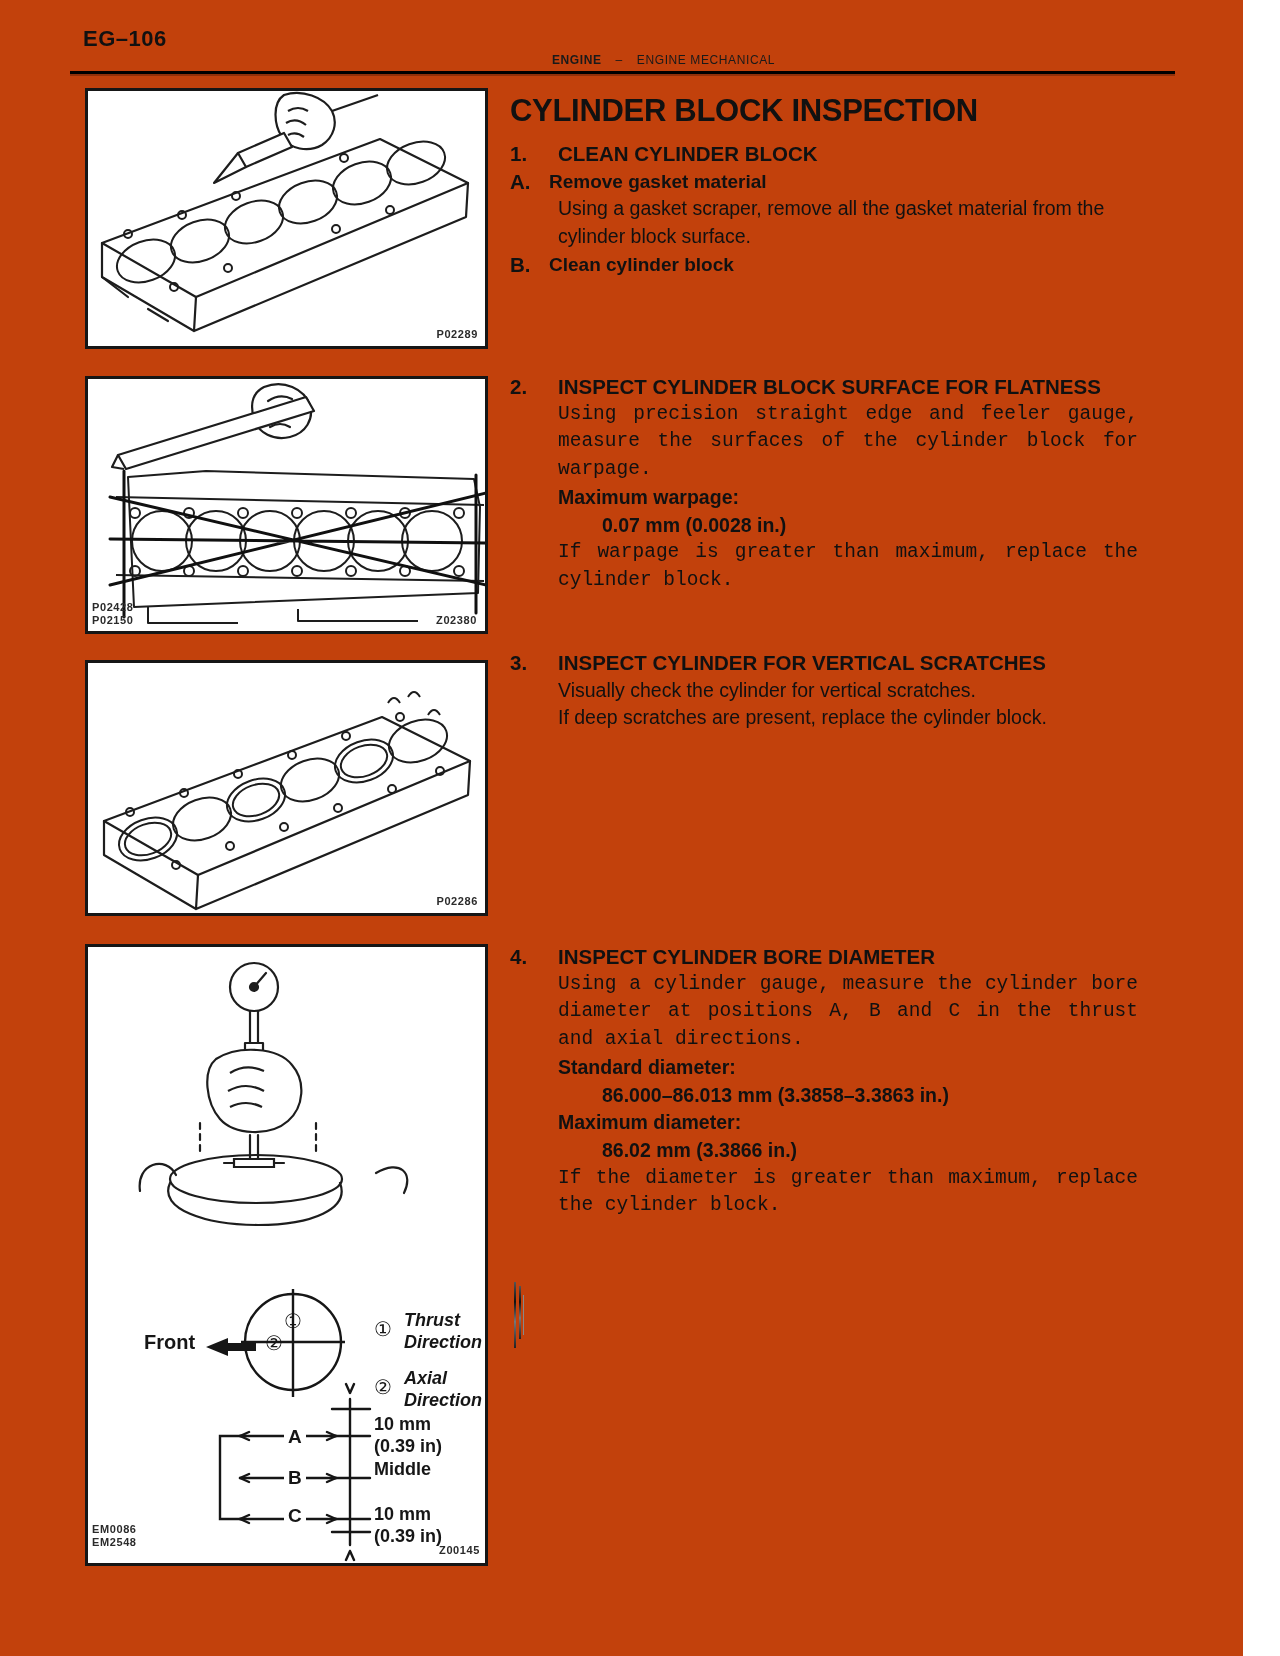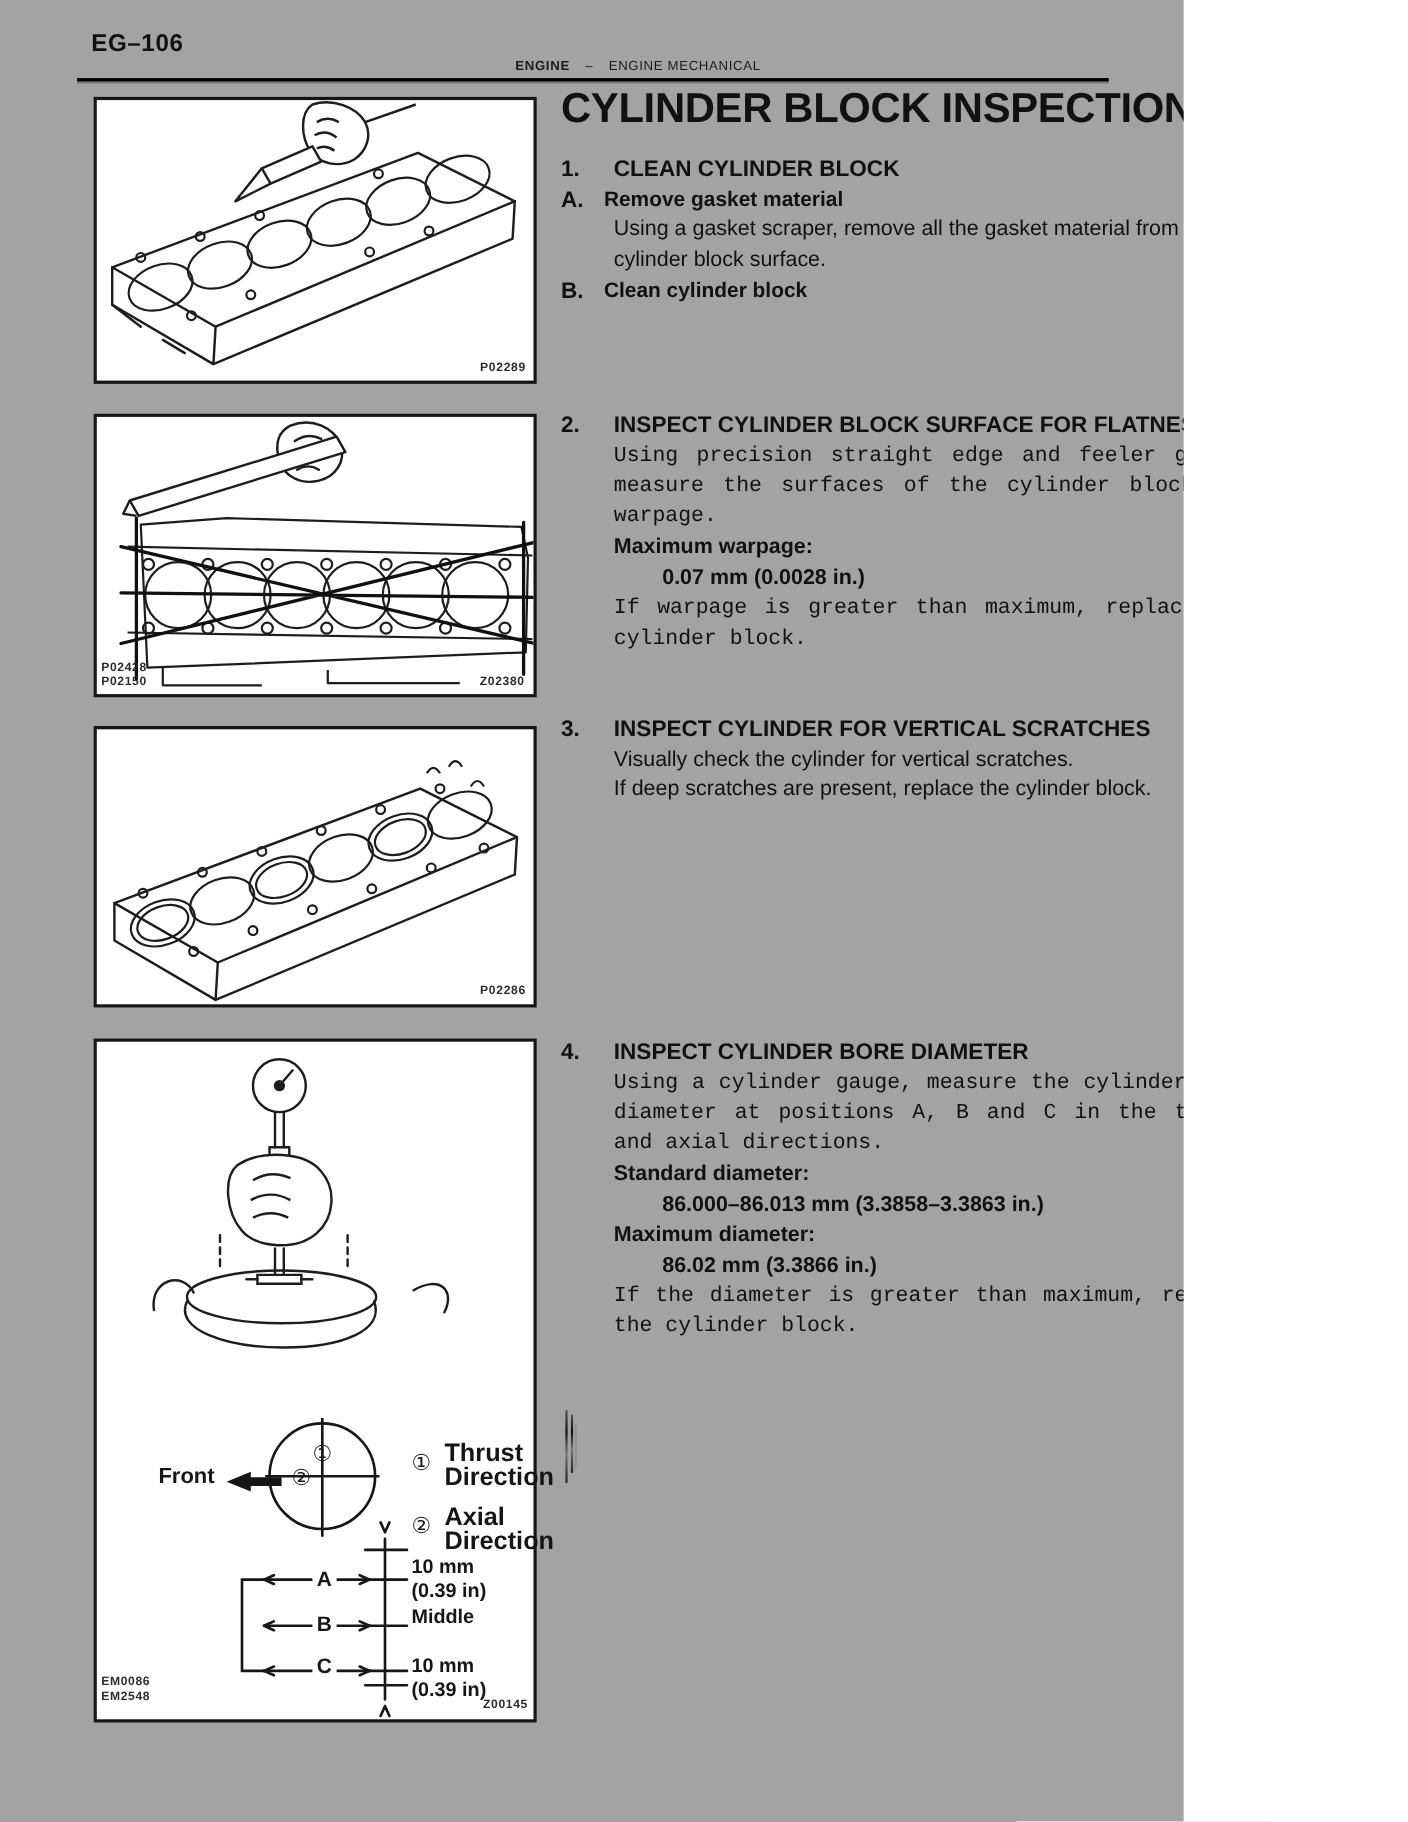--- a/index.html
+++ b/index.html
@@ -1,17 +1,17 @@
 <!DOCTYPE html>
 <html><head>
 <meta charset="utf-8">
 <style>
   html,body{margin:0;padding:0;background:#ffffff;}
   .page{
-    position:relative;width:1076px;height:1656px;background:#a3a3a3;
+    position:relative;width:1243px;height:1656px;background:#c2410c;
     font-family:"Liberation Sans",sans-serif;color:#111;overflow:hidden;
   }
   
   .page-num{position:absolute;left:83px;top:26px;font-size:22px;font-weight:700;letter-spacing:.5px;}
   .header-center{position:absolute;left:0;top:53px;width:100%;text-align:center;font-size:12px;letter-spacing:.6px;color:#1a1a1a;padding-left:42px;}
   .header-center .hsec{font-weight:700;}
   .header-center .hsep{padding:0 14px;}
   .header-rule{position:absolute;left:70px;right:68px;top:71px;height:3px;background:#000;box-shadow:0 2px 0 rgba(0,0,0,.25);}
   
   .figure{position:absolute;left:85px;border:3px solid #161616;background:#fff;}
@@ -27,33 +27,33 @@
   .fig3 .code-br{right:7px;bottom:5px;}
   .fig4 .code-bl{left:4px;bottom:14px;}
   .fig4 .code-br{right:5px;bottom:6px;}
   .figlabel{position:absolute;font-weight:700;color:#161616;}
   .front-label{left:56px;top:384px;font-size:20px;}
   .sym{font-size:20px;font-weight:400;color:#161616;position:absolute;}
   .sym-1{left:196px;top:362px;}
   .sym-2{left:177px;top:384px;}
   .legend-sym1{left:286px;top:370px;}
   .legend-sym2{left:286px;top:428px;}
-  .legend-label{position:absolute;left:316px;width:96px;font-size:23px;font-weight:700;line-height:22px;color:#161616;}
+  .legend-label{position:absolute;left:316px;width:96px;font-size:18px;font-weight:700;line-height:22px;color:#161616;font-style:italic;}
   .legend-label-1{top:362px;}
   .legend-label-2{top:420px;}
   .dim-label{position:absolute;left:286px;width:92px;font-size:18px;font-weight:700;line-height:22px;color:#161616;}
   .dim-top{top:466px;}
   .dim-middle{top:511px;}
   .dim-bottom{top:556px;}
   .pos-letter{position:absolute;left:196px;font-size:19px;font-weight:700;background:#fff;padding:0 4px;color:#161616;}
   .pos-a{top:479px;}
   .pos-b{top:520px;}
   .pos-c{top:558px;}
   
-  .title{position:absolute;left:510px;top:78px;width:640px;font-size:38px;font-weight:700;letter-spacing:-.3px;}
+  .title{position:absolute;left:510px;top:93px;width:640px;font-size:31px;font-weight:700;letter-spacing:-.3px;}
   .step{position:absolute;left:510px;width:628px;font-size:19.5px;line-height:27.7px;}
   .s1{top:140px;} .s2{top:373px;} .s3{top:649px;} .s4{top:943px;}
   .row{position:relative;}
   .marker{position:absolute;left:0;top:0;font-weight:700;font-size:20.5px;}
   .head-text{padding-left:48px;font-weight:700;font-size:20.5px;}
   .subhead-text{padding-left:39px;font-weight:700;font-size:19px;}
   .body{padding-left:48px;text-align:justify;font-family:Liberation Mono, monospace;}
   .body-nj{padding-left:48px;}
   .spec-label{padding-left:48px;font-weight:700;}
   .spec-value{padding-left:92px;font-weight:700;}

